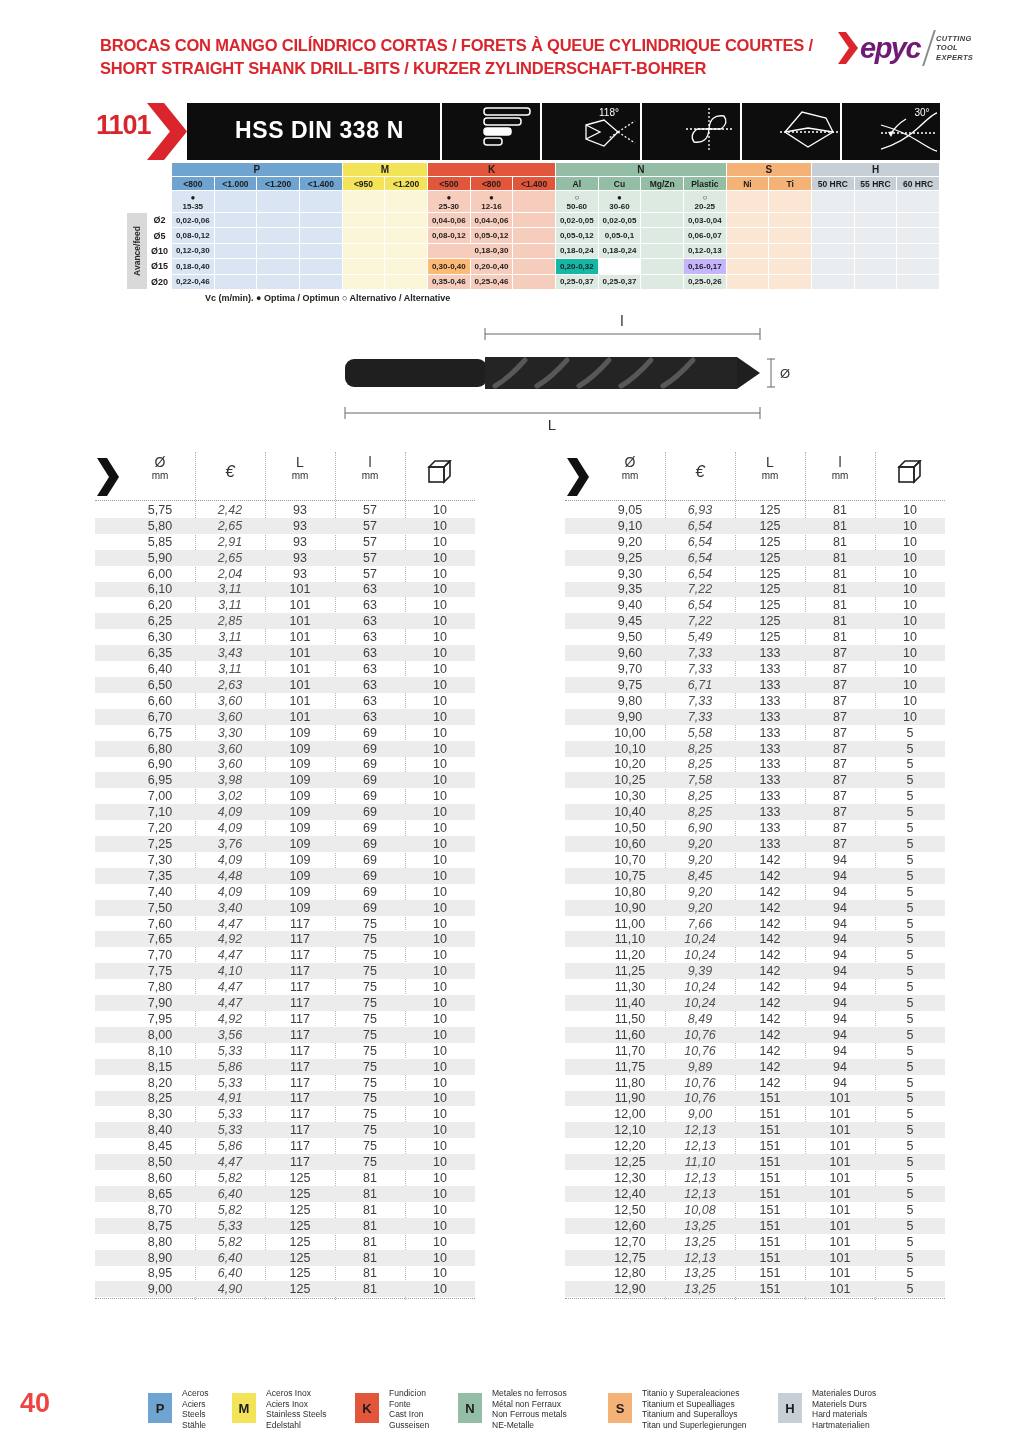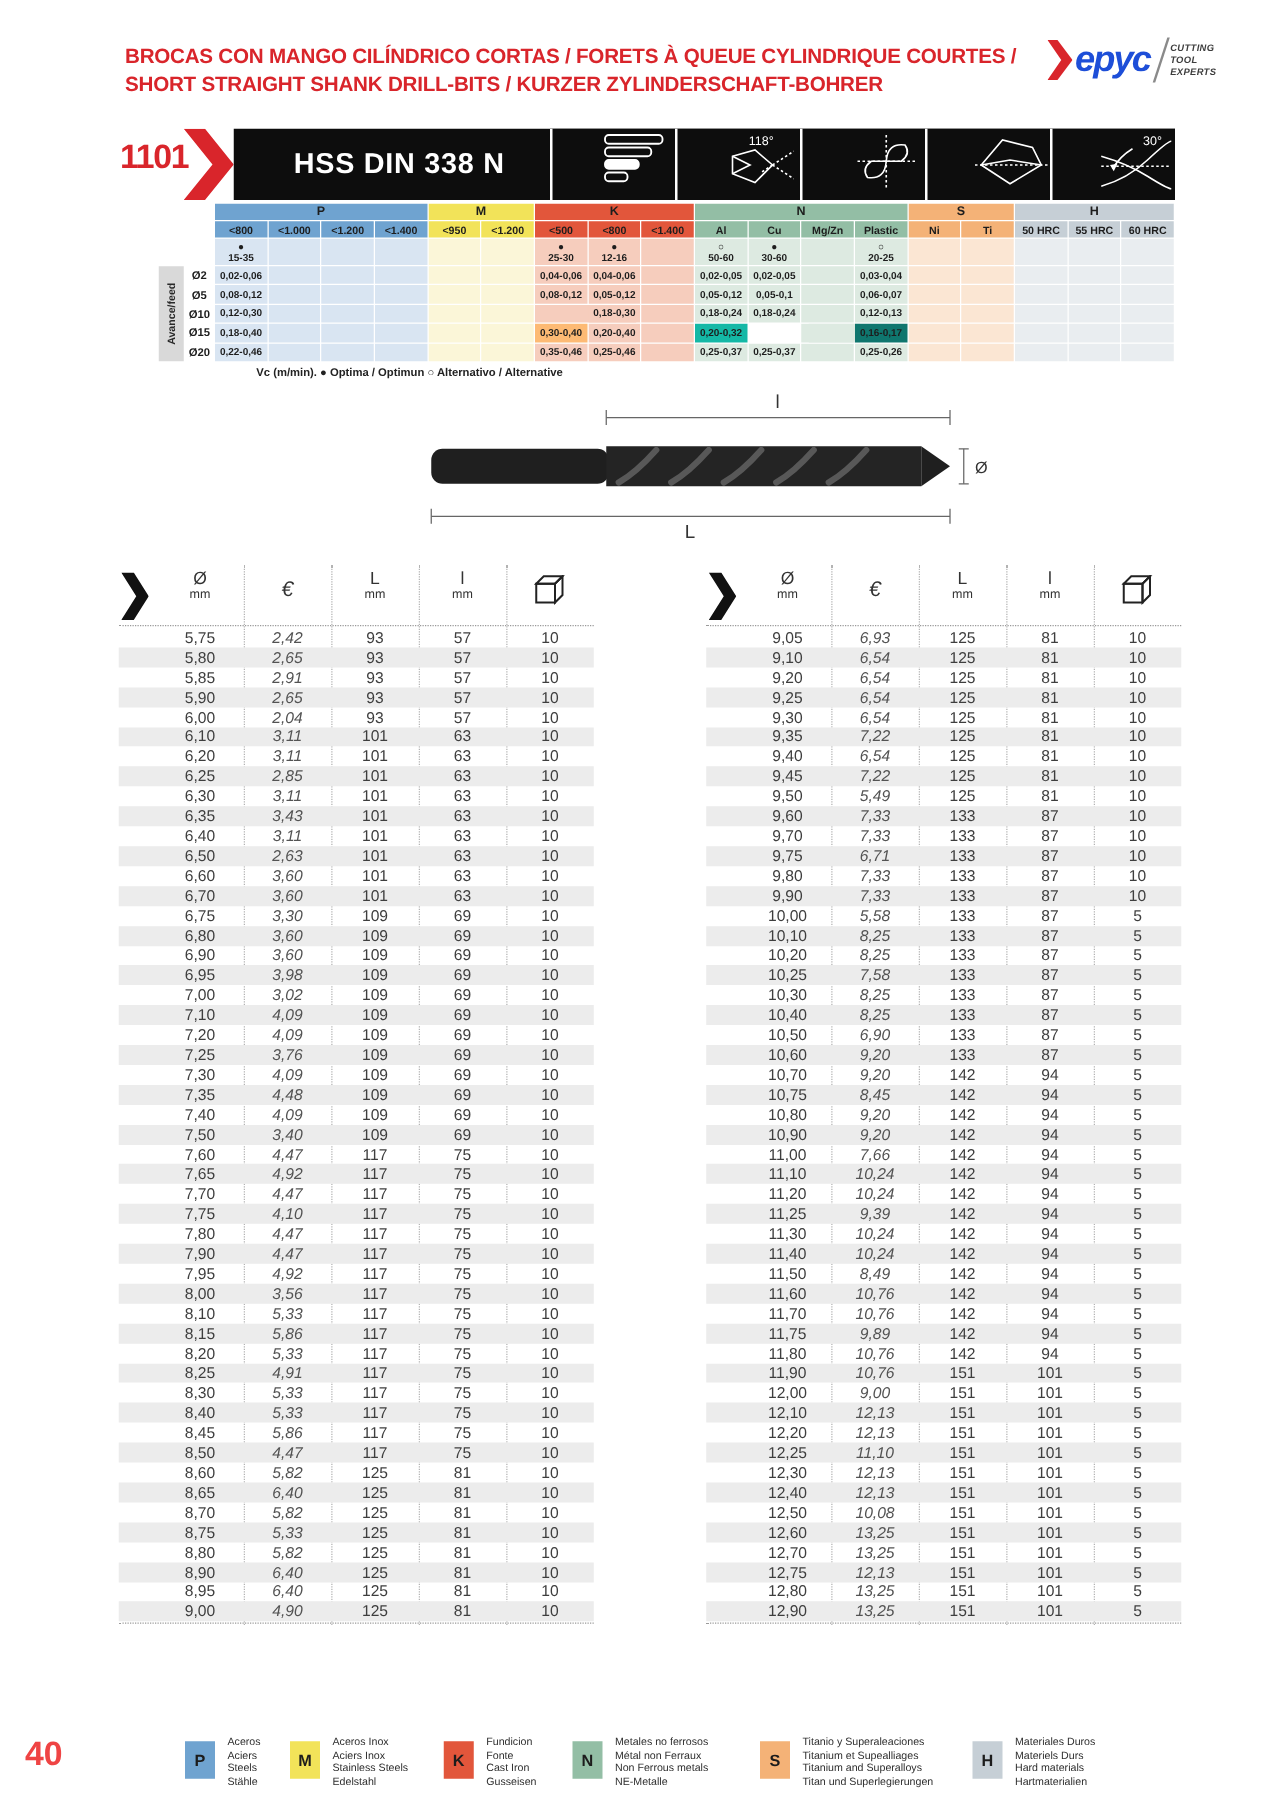--- a/index.html
+++ b/index.html
@@ -3,21 +3,21 @@
 <meta charset="utf-8">
 <style>
   html,body{margin:0;padding:0;background:#fff;}
   .page{position:relative;width:1024px;height:1448px;background:#fff;overflow:hidden;
         font-family:"Liberation Sans",sans-serif;color:#222;}
 
   
   .header-title{position:absolute;left:100px;top:34px;color:#d9252b;font-weight:bold;
                 font-size:16.5px;line-height:23px;letter-spacing:-0.2px;}
   .logo{position:absolute;left:838px;top:30px;display:flex;align-items:center;}
-  .logo-brand{font-size:29px;font-weight:800;font-style:italic;letter-spacing:-1.5px;color:#1d4ed8;margin-left:2px;}
+  .logo-brand{font-size:29px;font-weight:800;font-style:italic;letter-spacing:-1.5px;color:#701a75;margin-left:2px;}
   .logo-slash{width:2px;height:36px;background:#8a8a8a;transform:skewX(-18deg);margin:0 6px 0 8px;}
   .logo-tag{font-size:7.5px;font-style:italic;font-weight:bold;color:#3d3d3d;line-height:9.5px;letter-spacing:0.3px;}
 
   
   .banner-code{position:absolute;left:96px;top:110px;font-size:27px;font-weight:bold;color:#d9252b;letter-spacing:-1px;}
   .banner-chevron{position:absolute;left:147px;top:103px;}
   .banner-bar{position:absolute;left:187px;top:103px;width:753px;height:57px;background:#0d0d0d;}
   .banner-title{position:absolute;left:48px;top:14px;color:#fff;font-size:23px;font-weight:bold;letter-spacing:0.6px;}
   .bicons{position:absolute;right:0;top:0;bottom:0;display:flex;}
   .bicon{width:62px;height:100%;background:#0d0d0d;border-left:2px solid #fff;position:relative;padding-left:36px;}
@@ -258,21 +258,21 @@
         <div class="sc" style="left: 130.333px; top: 96.2px; width: 41.6667px; height: 14.4px; background: rgb(217, 229, 242); font-size: 8px; font-weight: bold;"></div>
         <div class="sc" style="left: 173px; top: 96.2px; width: 41.6667px; height: 14.4px; background: rgb(217, 229, 242); font-size: 8px; font-weight: bold;"></div>
         <div class="sc" style="left: 215.667px; top: 96.2px; width: 41.6667px; height: 14.4px; background: rgb(251, 246, 216); font-size: 8px; font-weight: bold;"></div>
         <div class="sc" style="left: 258.333px; top: 96.2px; width: 41.6667px; height: 14.4px; background: rgb(251, 246, 216); font-size: 8px; font-weight: bold;"></div>
         <div class="sc" style="left: 301px; top: 96.2px; width: 41.6667px; height: 14.4px; background: #fdba74; font-size: 8px; font-weight: bold;">0,30-0,40</div>
         <div class="sc" style="left: 343.667px; top: 96.2px; width: 41.6667px; height: 14.4px; background: rgb(246, 205, 189); font-size: 8px; font-weight: bold;">0,20-0,40</div>
         <div class="sc" style="left: 386.333px; top: 96.2px; width: 41.6667px; height: 14.4px; background: rgb(246, 205, 189); font-size: 8px; font-weight: bold;"></div>
         <div class="sc" style="left: 429px; top: 96.2px; width: 41.6667px; height: 14.4px; background: #14b8a6; font-size: 8px; font-weight: bold;">0,20-0,32</div>
         <div class="sc" style="left: 471.667px; top: 96.2px; width: 41.6667px; height: 14.4px; background: rgb(221, 234, 225); font-size: 8px; font-weight: bold; margin-left: 48px;">0,2-0,32</div>
         <div class="sc" style="left: 514.333px; top: 96.2px; width: 41.6667px; height: 14.4px; background: rgb(221, 234, 225); font-size: 8px; font-weight: bold;"></div>
-        <div class="sc" style="left: 557px; top: 96.2px; width: 41.6667px; height: 14.4px; background: #0f766e; font-size: 8px; font-weight: bold;">0,16-0,17</div>
+        <div class="sc" style="left: 557px; top: 96.2px; width: 41.6667px; height: 14.4px; background: #c4b5fd; font-size: 8px; font-weight: bold;">0,16-0,17</div>
         <div class="sc" style="left: 599.667px; top: 96.2px; width: 41.6667px; height: 14.4px; background: rgb(251, 230, 211); font-size: 8px; font-weight: bold;"></div>
         <div class="sc" style="left: 642.333px; top: 96.2px; width: 41.6667px; height: 14.4px; background: rgb(251, 230, 211); font-size: 8px; font-weight: bold;"></div>
         <div class="sc" style="left: 685px; top: 96.2px; width: 41.6667px; height: 14.4px; background: rgb(233, 237, 240); font-size: 8px; font-weight: bold;"></div>
         <div class="sc" style="left: 727.667px; top: 96.2px; width: 41.6667px; height: 14.4px; background: rgb(233, 237, 240); font-size: 8px; font-weight: bold;"></div>
         <div class="sc" style="left: 770.333px; top: 96.2px; width: 41.6667px; height: 14.4px; background: rgb(233, 237, 240); font-size: 8px; font-weight: bold;"></div>
         <div class="sc" style="left: 21px; top: 111.6px; width: 23px; height: 14.4px; background: rgb(255, 255, 255); font-weight: bold; font-size: 9px;">Ø20</div>
         <div class="sc" style="left: 45px; top: 111.6px; width: 41.6667px; height: 14.4px; background: rgb(217, 229, 242); font-size: 8px; font-weight: bold;">0,22-0,46</div>
         <div class="sc" style="left: 87.6667px; top: 111.6px; width: 41.6667px; height: 14.4px; background: rgb(217, 229, 242); font-size: 8px; font-weight: bold;"></div>
         <div class="sc" style="left: 130.333px; top: 111.6px; width: 41.6667px; height: 14.4px; background: rgb(217, 229, 242); font-size: 8px; font-weight: bold;"></div>
         <div class="sc" style="left: 173px; top: 111.6px; width: 41.6667px; height: 14.4px; background: rgb(217, 229, 242); font-size: 8px; font-weight: bold;"></div>

